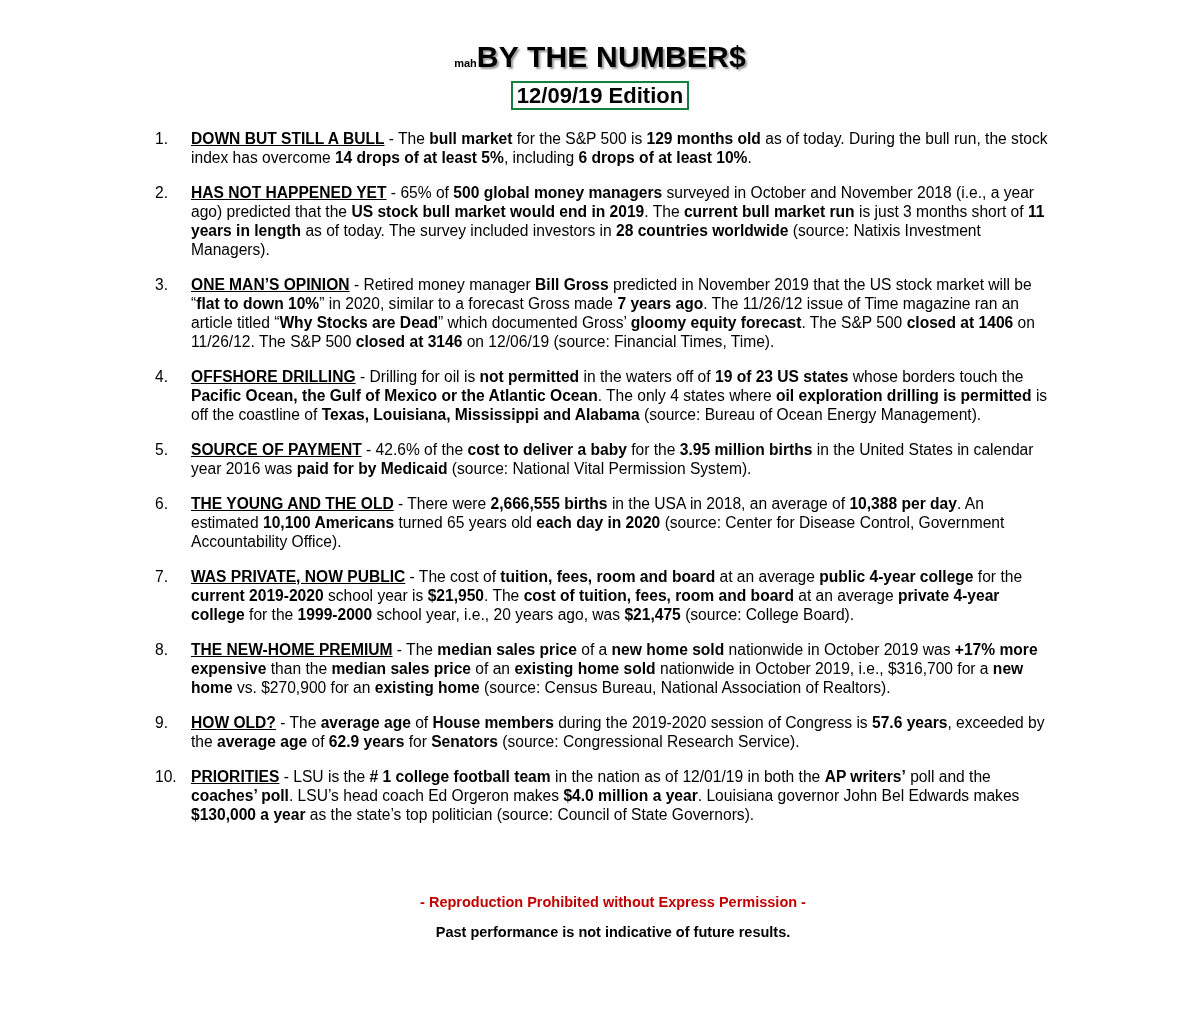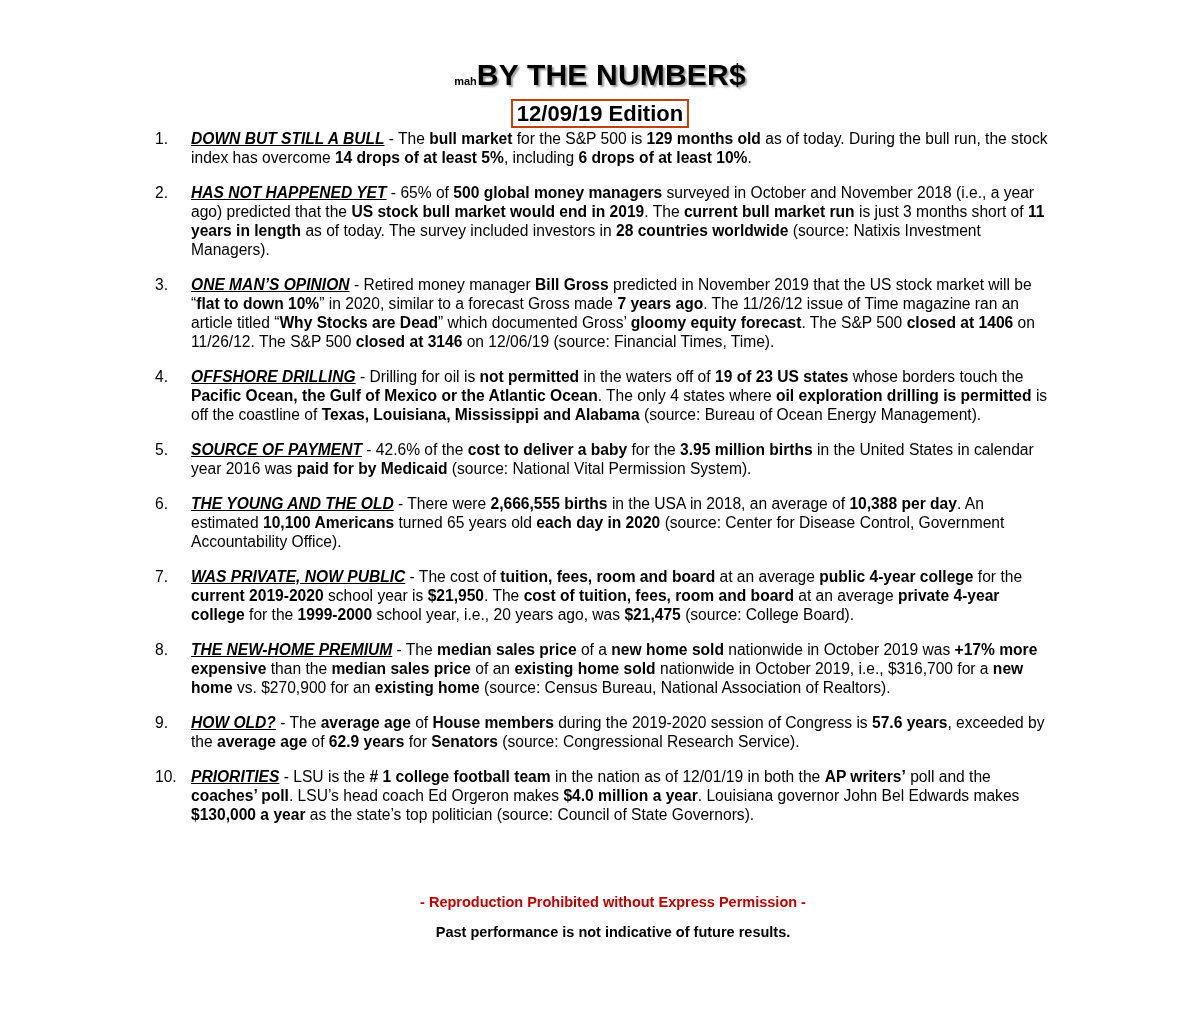--- a/index.html
+++ b/index.html
@@ -1,36 +1,36 @@
 <!DOCTYPE html>
 <html><head>
 <meta charset="utf-8">
 <style>
   html, body { margin: 0; padding: 0; background: #ffffff; }
   body {
     width: 1200px; height: 1032px; position: relative; overflow: hidden;
     font-family: "Liberation Sans", sans-serif; color: #000;
   }
-  .header { position: absolute; top: 40px; left: 0; width: 1200px; text-align: center; margin-top: 18px; }
+  .header { position: absolute; top: 40px; left: 0; width: 1200px; text-align: center; }
   .title-line { line-height: 34px; }
   .mah { font-size: 11px; font-weight: bold; vertical-align: baseline; }
   .title {
     font-size: 30px; font-weight: bold; letter-spacing: 0.2px;
     text-shadow: 2px 2px 2px #9a9a9a;
   }
   .edition-wrap { margin-top: 1px; }
   .edition {
-    display: inline-block; border: 2px solid #c2410c; padding: 0 4px;
+    display: inline-block; border: 2px solid #15803d; padding: 0 4px;
     font-size: 22px; font-weight: bold; line-height: 25px;
   }
   .list { position: absolute; top: 129px; left: 155px; width: 900px; }
   .item { position: relative; margin-bottom: 16px; font-size: 15.6px; line-height: 19px; }
   .item .num { position: absolute; left: 0; top: 0; width: 30px; }
   .item .body { margin-left: 36px; width: 860px; }
-  .item .heading { font-weight: bold; font-style: italic; text-decoration: underline; }
+  .item .heading { font-weight: bold; text-decoration: underline; }
   .item b { font-weight: bold; }
   .footer { position: absolute; top: 893px; left: 13px; width: 1200px; text-align: center; }
   .repro { color: #c00000; font-weight: bold; font-size: 14.5px; line-height: 18px; }
   .copy { font-size: 14.5px; line-height: 18px; }
   .copy a { color: #1a1aa6; text-decoration: underline; }
   .past { margin-top: 12px; font-weight: bold; font-size: 14.5px; line-height: 18px; }
 </style>
 </head>
 <body>
 

